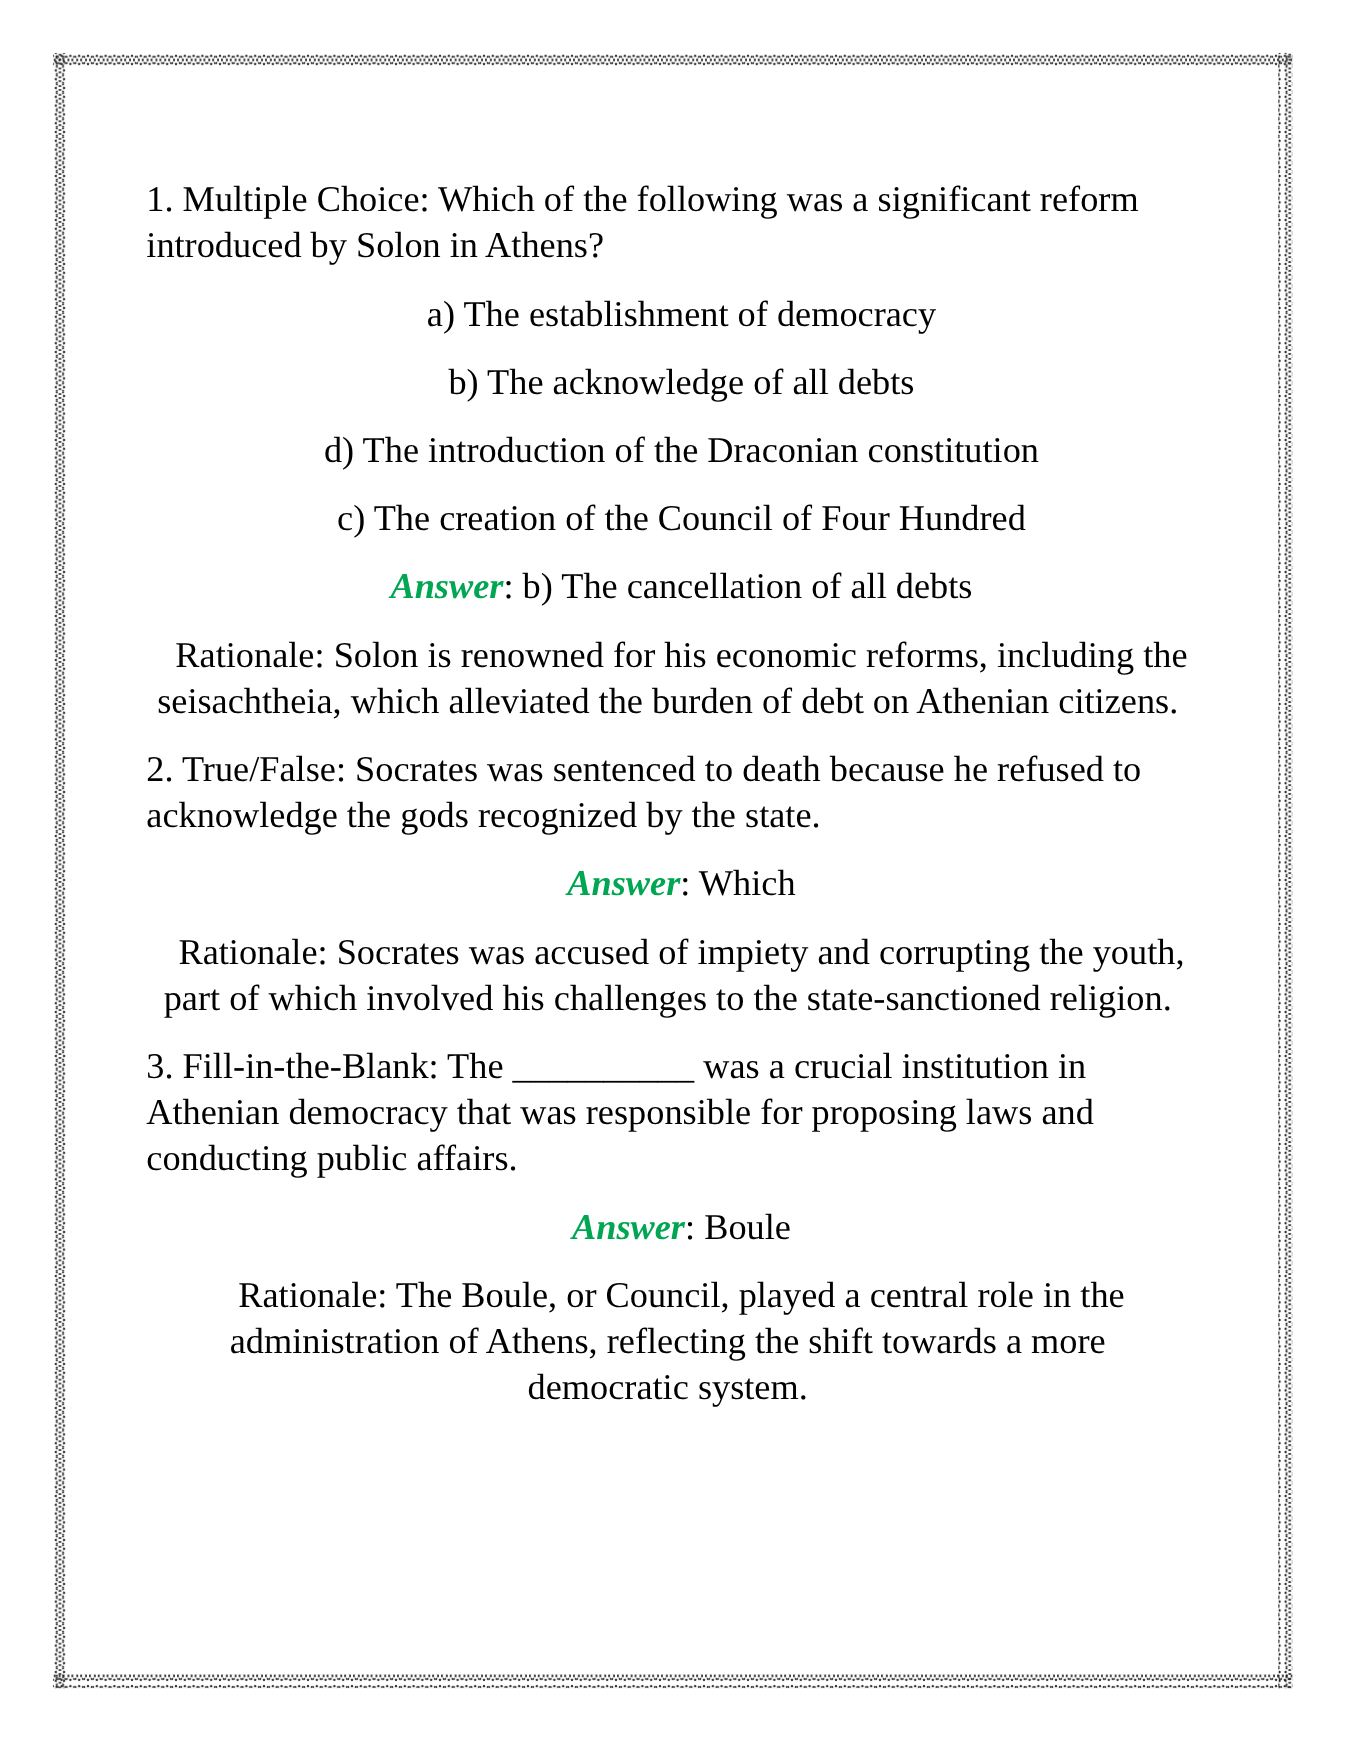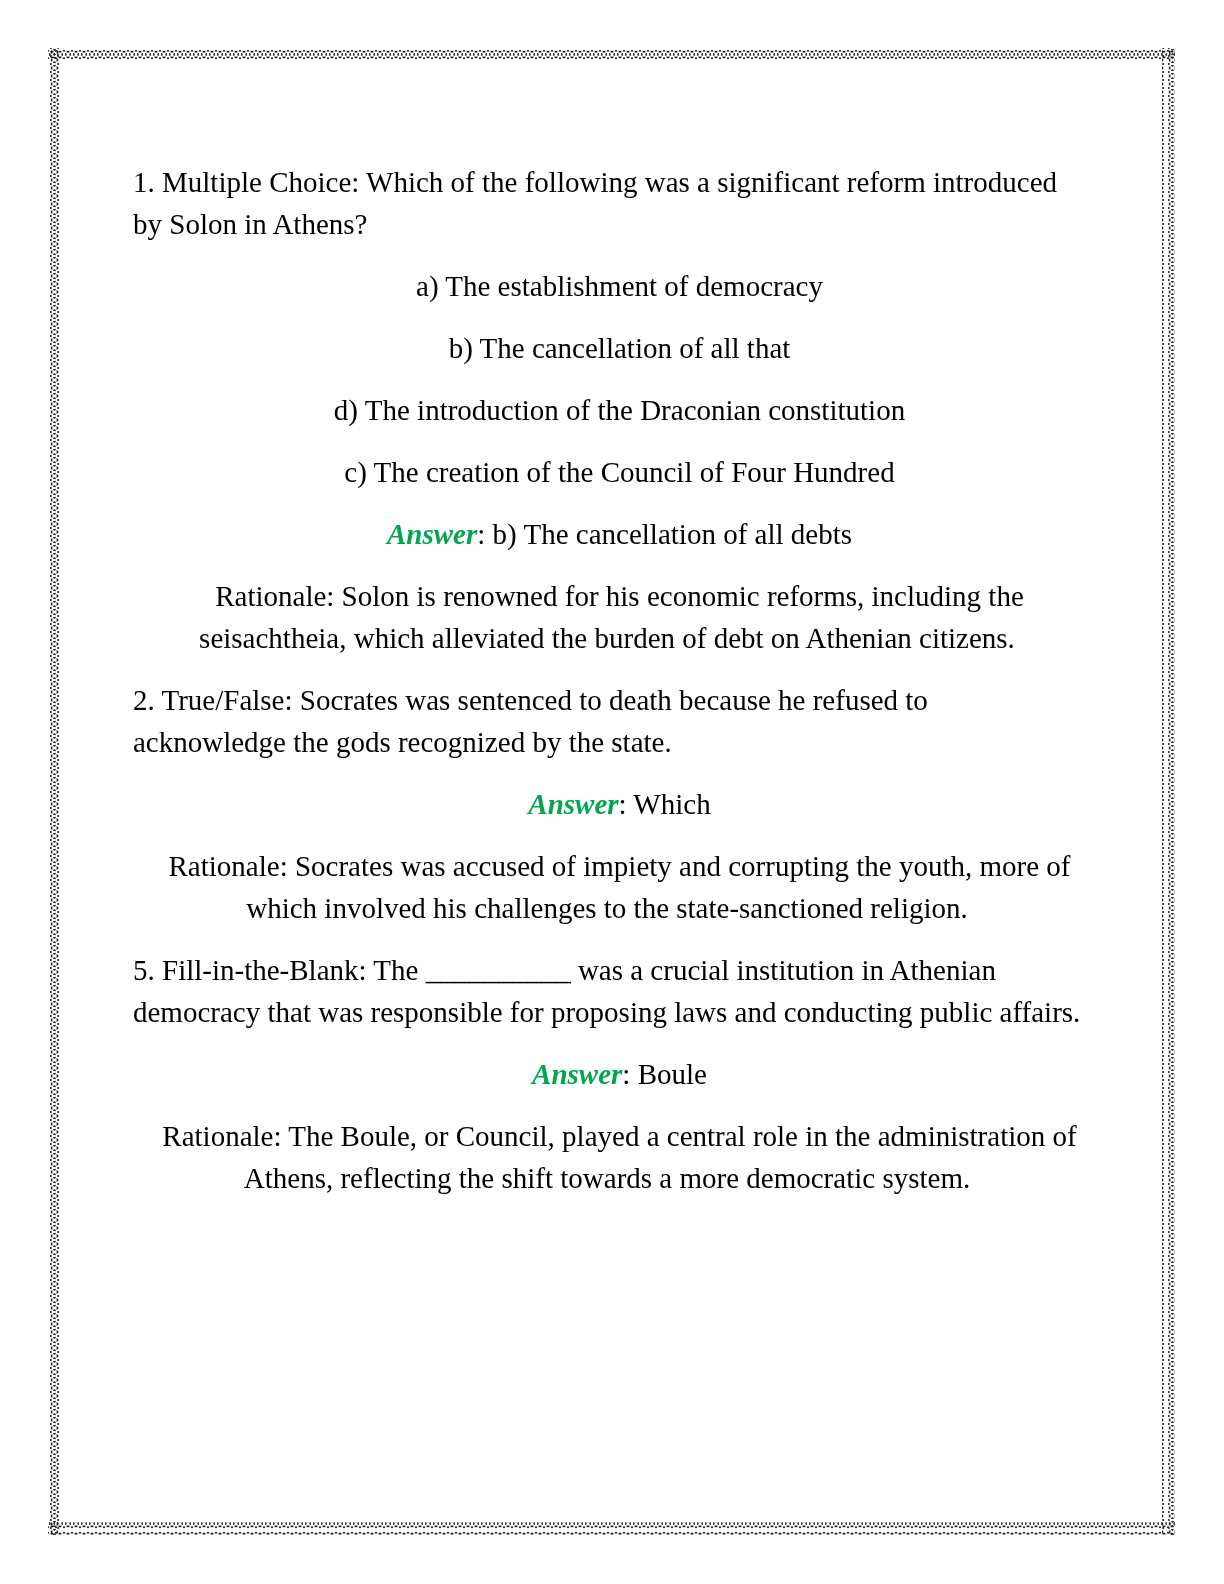--- a/index.html
+++ b/index.html
@@ -22,21 +22,21 @@
     top: 48px;
   }
   .content {
     position: absolute;
     left: 133px;
     top: 161px;
     width: 948px;
   }
   .content p {
     margin: 0 0 20px 0;
-    font-size: 29px;
+    font-size: 33px;
     line-height: 42px;
   }
   .question-block + .question-block {
   }
   .prompt { text-indent: 0; }
   .option, .answer-line, .rationale { text-indent: 25px; text-align: center; }
   .answer-label {
     font-weight: bold;
     font-style: italic;
   }
@@ -61,33 +61,33 @@
     <rect x="0" y="1474" width="1127" height="13" fill="url(#zzh)"></rect>
     <rect x="0" y="0" width="13" height="1487" fill="url(#zzv)"></rect>
     <rect x="1114" y="0" width="13" height="1487" fill="url(#zzv)"></rect>
   </svg>
 
   <div class="content">
 
     <section class="question-block">
       <p class="prompt">1. Multiple Choice: Which of the following was a significant reform introduced by Solon in Athens?</p>
       <p class="option">a) The establishment of democracy</p>
-      <p class="option">b) The cancellation of all that</p>
+      <p class="option">b) The acknowledge of all debts</p>
       <p class="option">d) The introduction of the Draconian constitution</p>
       <p class="option">c) The creation of the Council of Four Hundred</p>
       <p class="answer-line"><span class="answer-label" style="color: rgb(0, 166, 81);">Answer</span><span>: b) The cancellation of all debts</span></p>
       <p class="rationale">Rationale: Solon is renowned for his economic reforms, including the seisachtheia, which alleviated the burden of debt on Athenian citizens.</p>
     </section>
 
     <section class="question-block">
       <p class="prompt">2. True/False: Socrates was sentenced to death because he refused to acknowledge the gods recognized by the state.</p>
       <p class="answer-line"><span class="answer-label" style="color: rgb(0, 166, 81);">Answer</span><span>: Which</span></p>
-      <p class="rationale">Rationale: Socrates was accused of impiety and corrupting the youth, more of which involved his challenges to the state-sanctioned religion.</p>
+      <p class="rationale">Rationale: Socrates was accused of impiety and corrupting the youth, part of which involved his challenges to the state-sanctioned religion.</p>
     </section>
 
     <section class="question-block">
-      <p class="prompt">5. Fill-in-the-Blank: The __________ was a crucial institution in Athenian democracy that was responsible for proposing laws and conducting public affairs.</p>
+      <p class="prompt">3. Fill-in-the-Blank: The __________ was a crucial institution in Athenian democracy that was responsible for proposing laws and conducting public affairs.</p>
       <p class="answer-line"><span class="answer-label" style="color: rgb(0, 166, 81);">Answer</span><span>: Boule</span></p>
       <p class="rationale">Rationale: The Boule, or Council, played a central role in the administration of Athens, reflecting the shift towards a more democratic system.</p>
     </section>
 
   </div>
 </div>
 
 </body></html>

